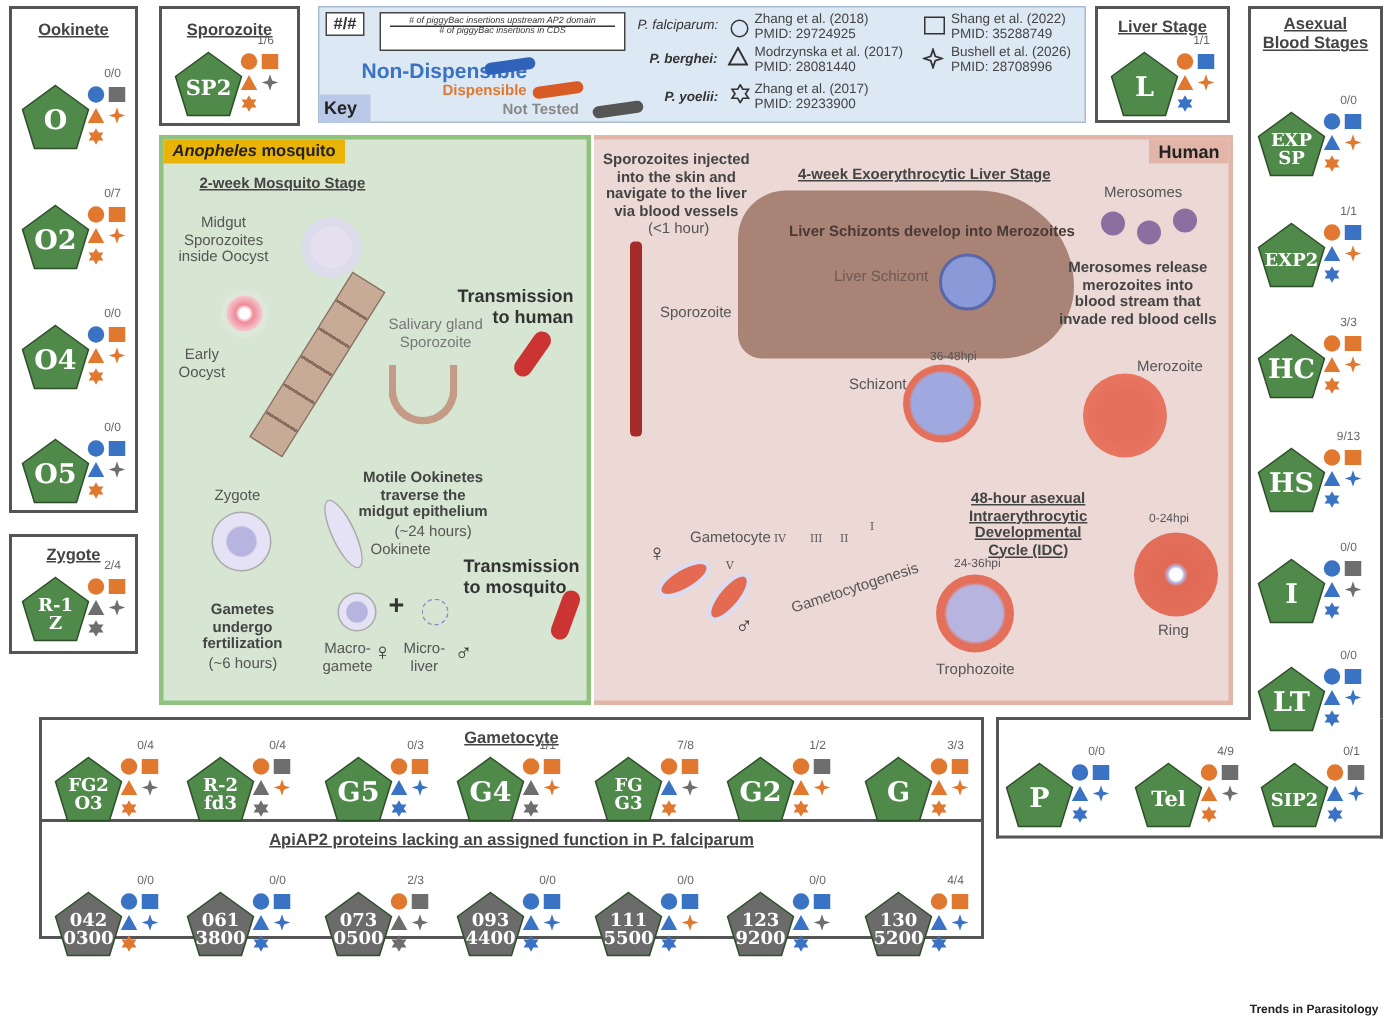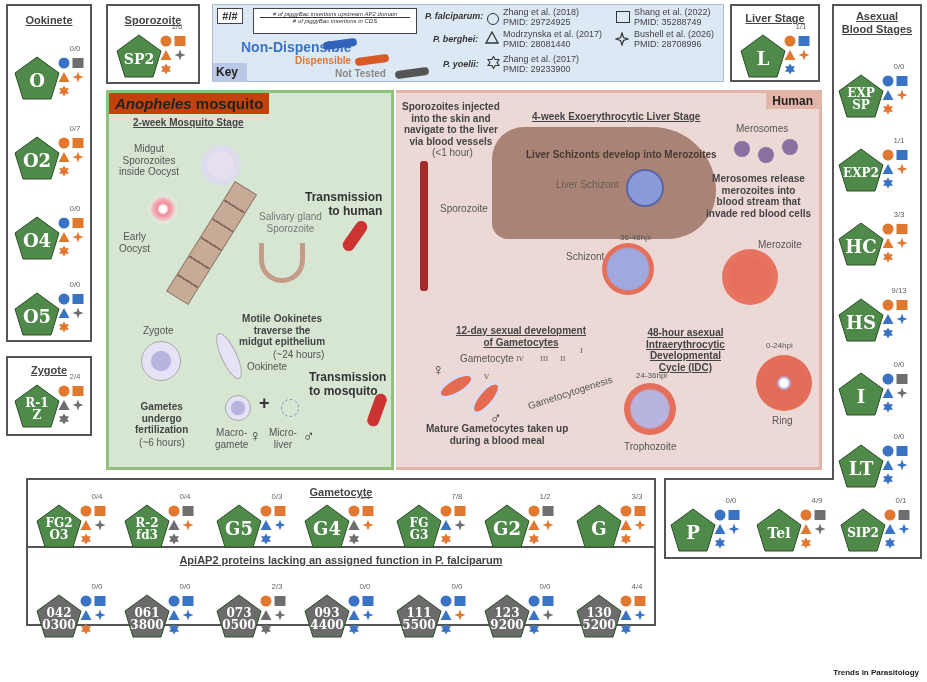--- a/index.html
+++ b/index.html
@@ -35,21 +35,21 @@
     <div style="font-style:italic"># of piggyBac insertions in CDS</div>
   </div>
   <div style="position:absolute;left:28px;top:34px;font-size:14px;font-weight:bold;color:#3b73c4">Non-Dispensible</div>
   <div style="position:absolute;left:110px;top:35px;width:34px;height:8px;background:#2f62b8;border-radius:4px;transform:rotate(-8deg)"></div>
   <div style="position:absolute;left:82px;top:50px;font-size:10px;font-weight:bold;color:#e07830">Dispensible</div>
   <div style="position:absolute;left:142px;top:51px;width:34px;height:8px;background:#d85a24;border-radius:4px;transform:rotate(-8deg)"></div>
   <div style="position:absolute;left:0;top:58px;width:34px;height:19px;background:#b8c8e6;font-weight:bold;font-size:12px;line-height:19px;padding-left:3px;color:#222">Key</div>
   <div style="position:absolute;left:122px;top:63px;font-size:10px;font-weight:bold;color:#888">Not Tested</div>
   <div style="position:absolute;left:182px;top:64px;width:34px;height:8px;background:#555;border-radius:4px;transform:rotate(-8deg)"></div>
 
-  <div style="position:absolute;left:212px;top:6px;font-size:9px;font-weight:bold;font-style:italic;color:#333">P. falciparum:</div>
+  <div style="position:absolute;left:212px;top:6px;font-size:9px;font-weight:normal;font-style:italic;color:#333">P. falciparum:</div>
   <div style="position:absolute;left:274px;top:8px;width:12px;height:12px;border:1.5px solid #333;border-radius:50%"></div>
   <div style="position:absolute;left:290px;top:2px;font-size:9px;line-height:10px;color:#444">
       <div>Zhang et al. (2018)</div>
       <div>PMID: 29724925</div>
     </div>
   <div style="position:absolute;left:403px;top:6px;width:14px;height:12px;border:1.5px solid #333"></div>
   <div style="position:absolute;left:421px;top:2px;font-size:9px;line-height:10px;color:#444">
       <div>Shang et al. (2022)</div>
       <div>PMID: 35288749</div>
     </div>
@@ -1135,42 +1135,42 @@
       </div>
       <div class="sym s-star6">
         <svg viewBox="0 0 12 12">
           <polygon points="6,0.5 7.6,3.3 11,3.3 9.2,6 11,8.7 7.6,8.7 6,11.5 4.4,8.7 1,8.7 2.8,6 1,3.3 4.4,3.3" fill="#3b73c4"></polygon>
         </svg>
       </div>
     </div>
   </div>
 
 <div class="panel-mos">
-  <div style="position:absolute;left:0;top:0;padding:2px 6px;background:#c2410c;font-weight:bold;font-size:15px;color:#222"><i>Anopheles</i><span> mosquito</span></div>
+  <div style="position:absolute;left:0;top:0;padding:2px 6px;background:#eab308;font-weight:bold;font-size:11px;color:#222"><i>Anopheles</i><span> mosquito</span></div>
   <div class="lbl-b lbl-u" style="left:24px;top:24px;color:#444">2-week Mosquito Stage</div>
   <div class="lbl" style="left:10px;top:50px;white-space:pre-line">Midgut
 Sporozoites
 inside Oocyst</div>
 
   <div style="position:absolute;left:92px;top:52px;width:40px;height:40px;border-radius:50%;background:#e6dff0;border:6px solid #dcdcec"></div>
   <div style="position:absolute;left:38px;top:100px;width:32px;height:32px;border-radius:50%;background:radial-gradient(#fff 20%,#f08a98 35%,#f5c8cf 70%);border:4px solid #dde8da"></div>
   <div class="lbl" style="left:10px;top:138px;white-space:pre-line">Early
 Oocyst</div>
 
   <div style="position:absolute;left:48px;top:100px;width:26px;height:130px;background:repeating-linear-gradient(#c8ab96 0 20px,#8a6f60 20px 22px);border:1px solid #8a6f60;transform:rotate(32deg);transform-origin:top left;left:126px;top:88px"></div>
   <div class="lbl" style="left:150px;top:118px;white-space:pre-line;color:#777">Salivary gland
 Sporozoite</div>
   <div style="position:absolute;left:150px;top:150px;width:46px;height:40px;border:5px solid #c49b86;border-top:none;border-radius:0 0 30px 30px"></div>
   <div class="lbl-b" style="left:196px;top:98px;font-size:12px;white-space:pre-line;text-align:right">Transmission
 to human</div>
   <div style="position:absolute;left:240px;top:126px;width:12px;height:34px;background:#c33;border-radius:6px;transform:rotate(35deg)"></div>
   <div class="lbl-b" style="left:130px;top:220px;white-space:pre-line;color:#444">Motile Ookinetes
 traverse the
 midgut epithelium</div>
-  <div class="lbl" style="left:164px;top:256px">(~24 hours)</div>
+  <div class="lbl" style="left:154px;top:256px">(~24 hours)</div>
   <div class="lbl" style="left:34px;top:232px">Zygote</div>
   <div style="position:absolute;left:32px;top:248px;width:40px;height:40px;border-radius:50%;background:radial-gradient(#b8b4e0 35%,#e6e2f6 40%);border:1px solid #aaa"></div>
   <div style="position:absolute;left:112px;top:238px;width:16px;height:50px;background:#e6e2f6;border:1px solid #aaa;border-radius:50%;transform:rotate(-25deg)"></div>
   <div class="lbl" style="left:138px;top:268px">Ookinete</div>
   <div class="lbl-b" style="left:200px;top:278px;font-size:12px;white-space:pre-line;text-align:left">Transmission
 to mosquito</div>
   <div style="position:absolute;left:262px;top:300px;width:12px;height:34px;background:#c33;border-radius:6px;transform:rotate(20deg)"></div>
   <div class="lbl-b" style="left:26px;top:308px;white-space:pre-line;color:#444">Gametes
 undergo
 fertilization</div>
@@ -1206,35 +1206,31 @@
   <div style="position:absolute;left:386px;top:46px;width:16px;height:16px;border-radius:50%;background:#8a6fa0"></div>
   <div class="lbl-b" style="left:310px;top:80px;white-space:pre-line;color:#444">Merosomes release
 merozoites into
 blood stream that
 invade red blood cells</div>
   <div class="lbl" style="left:362px;top:146px">Merozoite</div>
   <div style="position:absolute;left:326px;top:156px;width:56px;height:56px;border-radius:50%;background:radial-gradient(#e4705c 40%,#ec7a66)"></div>
   <div class="lbl" style="left:224px;top:140px;font-size:8px">36-48hpi</div>
   <div class="lbl" style="left:170px;top:158px">Schizont</div>
   <div style="position:absolute;left:206px;top:150px;width:52px;height:52px;border-radius:50%;background:radial-gradient(#a0a8e0 55%,#e4705c 60%)"></div>
-  <div class="lbl-b lbl-u" style="left:60px;top:232px;white-space:pre-line;color:#444">12-day sexual development
-of Gametocytes</div>
   <div class="lbl" style="left:64px;top:260px">Gametocyte</div>
   <div class="lbl" style="left:88px;top:280px;font-family:'DejaVu Serif',serif;font-size:7px">V</div>
   <div class="lbl" style="left:120px;top:262px;font-family:'DejaVu Serif',serif;font-size:7px">IV</div>
   <div class="lbl" style="left:144px;top:262px;font-family:'DejaVu Serif',serif;font-size:7px">III</div>
   <div class="lbl" style="left:164px;top:262px;font-family:'DejaVu Serif',serif;font-size:7px">II</div>
   <div class="lbl" style="left:184px;top:254px;font-family:'DejaVu Serif',serif;font-size:7px">I</div>
   <div style="position:absolute;left:40px;top:284px;width:40px;height:18px;background:#e46a52;border:3px solid #dcdcf0;border-radius:50%;transform:rotate(-30deg)"></div>
   <div style="position:absolute;left:70px;top:296px;width:40px;height:18px;background:#e46a52;border:3px solid #dcdcf0;border-radius:50%;transform:rotate(-50deg)"></div>
   <div class="lbl-b" style="left:36px;top:268px;font-size:16px">♀</div>
   <div class="lbl-b" style="left:94px;top:316px;font-size:16px">♂</div>
   <div class="lbl" style="left:130px;top:294px;transform:rotate(-18deg)">Gametocytogenesis</div>
-  <div class="lbl-b" style="left:30px;top:330px;white-space:pre-line;color:#444">Mature Gametocytes taken up
-during a blood meal</div>
   <div class="lbl-b lbl-u" style="left:250px;top:234px;white-space:pre-line;color:#444">48-hour asexual
 Intraerythrocytic
 Developmental
 Cycle (IDC)</div>
   <div class="lbl" style="left:240px;top:278px;font-size:8px">24-36hpi</div>
   <div style="position:absolute;left:228px;top:290px;width:52px;height:52px;border-radius:50%;background:radial-gradient(#b8b4e0 50%,#e4705c 56%)"></div>
   <div class="lbl" style="left:228px;top:348px">Trophozoite</div>
   <div class="lbl" style="left:370px;top:248px;font-size:8px">0-24hpi</div>
   <div style="position:absolute;left:360px;top:262px;width:56px;height:56px;border-radius:50%;background:radial-gradient(#fff 10%,#b8b4e0 14%,#e06a56 20%,#e4705c)"></div>
   <div class="lbl" style="left:376px;top:322px">Ring</div>

